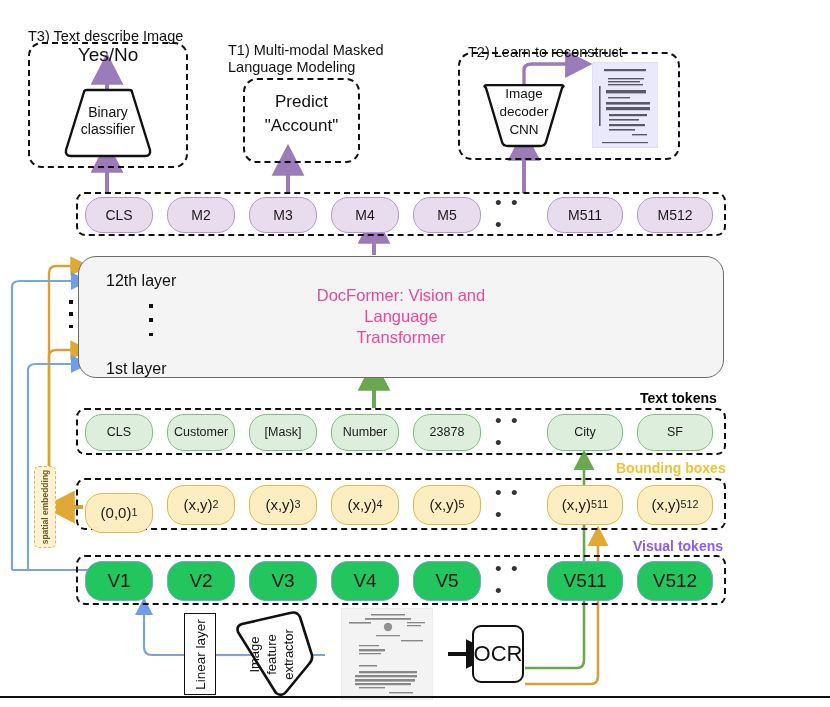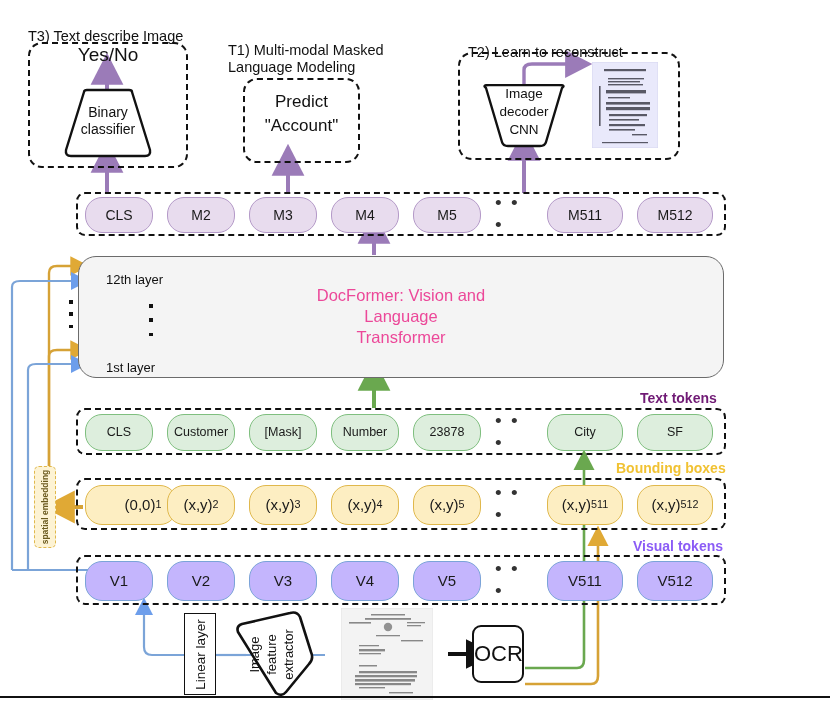--- a/index.html
+++ b/index.html
@@ -11,43 +11,43 @@
   .task-title{font-size:14.5px;color:#111;line-height:17px;white-space:pre-line;margin-top:14px;}
   .dashed-task{border:2.2px dashed #111;border-radius:14px;background:transparent;}
   .dashed-row{border:2.4px dashed #111;border-radius:9px;background:transparent;}
 
   
   .tok{display:flex;align-items:center;justify-content:center;border-width:1.6px;border-style:solid;
        font-size:14px;color:#1a1a1a;text-align:center;line-height:1.05;border-radius:17px;}
   .tok-m{background:#e8dcee;border-color:#b49ac8;}
   .tok-t{background:#ddeedd;border-color:#7fbf7f;font-size:12.5px;}
   .tok-b{background:#fdeec2;border-color:#e0b84c;font-size:15px;}
-  .tok-v{background:#c4b5fd;border-color:#7ba4d8;font-size:15px;}
+  .tok-v{background:#22c55e;border-color:#7ba4d8;font-size:19px;}
   .tok sub{font-size:0.72em;vertical-align:-0.28em;}
 
   .dots{font-size:19px;color:#333;letter-spacing:2px;display:flex;align-items:center;justify-content:center;}
 
   
   .cap{font-size:14px;font-weight:bold;}
-  .cap-text{color:#701a75;}
+  .cap-text{color:#000000;}
   .cap-box{color:#f1c232;}
   .cap-vis{color:#8b5cf6;}
 
   
   #transformer{border:1.6px solid #6b6b6b;border-radius:18px;background:#f4f4f4;}
-  .tf-label{font-size:13px;color:#111;}
+  .tf-label{font-size:16px;color:#111;}
   .tf-title{font-size:16.5px;color:#ec4899;text-align:center;line-height:21px;white-space:pre-line;}
   .vdots{display:flex;flex-direction:column;align-items:center;justify-content:space-between;}
   .vdots i{display:block;width:3.5px;height:3.5px;background:#111;}
 
   
   .plainbox{border:1.8px solid #111;background:#fff;display:flex;align-items:center;justify-content:center;}
   .vtext{transform:rotate(-90deg);white-space:nowrap;font-size:13.5px;color:#111;}
   .ocr{border:2px solid #111;border-radius:9px;background:#fff;display:flex;align-items:center;
-       justify-content:flex-start;font-size:22px;color:#111;}
+       justify-content:center;font-size:22px;color:#111;}
   .spatial{border:1.8px dashed #e0b84c;background:#fdf3d4;border-radius:5px;}
   .spatial span{transform:rotate(-90deg);white-space:nowrap;font-size:8.5px;font-weight:bold;color:#6b5a1e;}
   .bottomrule{background:#111;height:2px;}
   .docimg{border:0;}
 </style>
 </head>
 <body>
 
 <div id="stage">
 
@@ -194,21 +194,21 @@
       <div class="tok tok-t" style="position: absolute; left: 246px; top: 0px; width: 66px; height: 100%;">Number</div>
       <div class="tok tok-t" style="position: absolute; left: 328px; top: 0px; width: 66px; height: 100%;">23878</div>
       <div class="dots" style="position: absolute; left: 410px; top: 0px; width: 40px; height: 100%;">• • •</div>
       <div class="tok tok-t" style="position: absolute; left: 462px; top: 0px; width: 74px; height: 100%;">City</div>
       <div class="tok tok-t" style="position: absolute; left: 552px; top: 0px; width: 74px; height: 100%;">SF</div>
     </div>
 
   <div class="abs cap cap-box" style="left:616px;top:460px;">Bounding boxes</div>
   <div class="abs dashed-row" style="left:76px;top:478px;width:650px;height:52px;"></div>
   <div class="abs" id="row-b" style="left:85px;top:485px;width:634px;height:38px;">
-      <div class="tok tok-b" style="position: absolute; left: 0px; top: 0px; width: 66px; height: 100%; padding-left: 24px;">
+      <div class="tok tok-b" style="position: absolute; left: 0px; top: 8px; width: 66px; height: 100%;">
         <span>(0,0)</span>
         <sub>1</sub>
       </div>
       <div class="tok tok-b" style="position: absolute; left: 82px; top: 0px; width: 66px; height: 100%;">
         <span>(x,y)</span>
         <sub>2</sub>
       </div>
       <div class="tok tok-b" style="position: absolute; left: 164px; top: 0px; width: 66px; height: 100%;">
         <span>(x,y)</span>
         <sub>3</sub>

